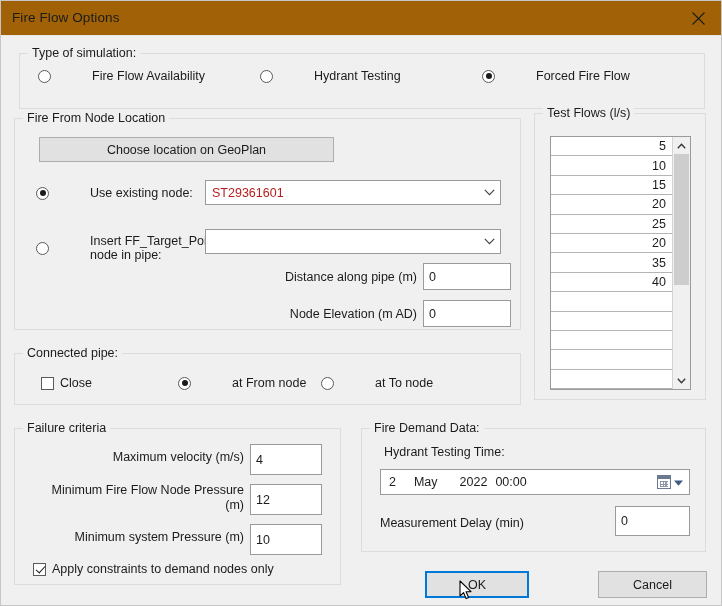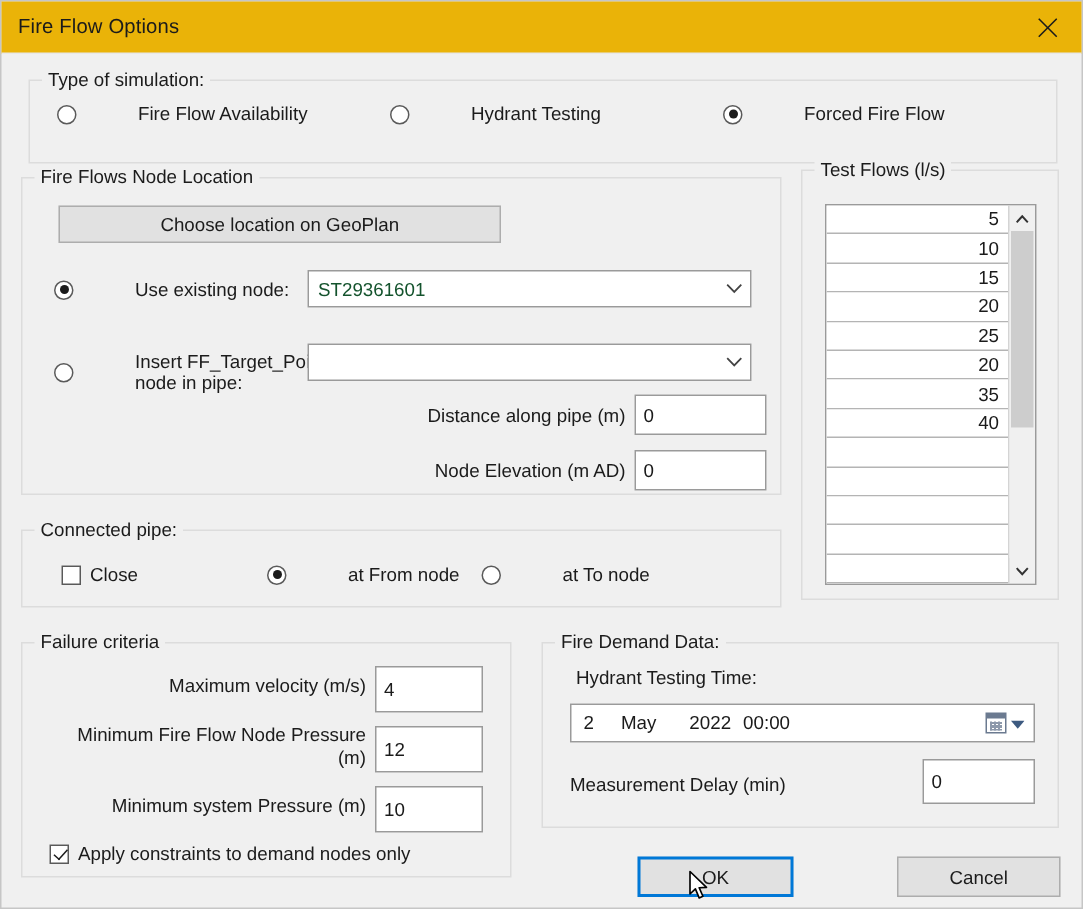--- a/index.html
+++ b/index.html
@@ -23,21 +23,21 @@
     box-sizing: border-box;
     border: 1px solid #c6c6c6;
     background: #f0f0f0;
   }
   
   .titlebar {
     position: absolute;
     left: 0; top: 0;
     width: 720px;
     height: 35px;
-    background: #eab308;
+    background: #a16207;
     border-bottom: 1px solid #e8e8e8;
     box-sizing: border-box;
   }
   .title-text {
     position: absolute;
     left: 11px; top: 9px;
     font-size: 13.5px;
     color: #1b1b1b;
     letter-spacing: 0.1px;
   }
@@ -172,21 +172,21 @@
     background: #ffffff;
     border: 1px solid #9a9a9a;
     display: flex;
     align-items: center;
     cursor: default;
   }
   .combo .cval {
     flex: 1 1 auto;
     padding-left: 6px;
     font-size: 12.5px;
-    color: #14532d;
+    color: #b91c1c;
     overflow: hidden;
     white-space: nowrap;
   }
   .combo .carrow {
     width: 22px;
     display: flex;
     align-items: center;
     justify-content: center;
   }
 
@@ -336,21 +336,21 @@
       <span class="rlabel">Hydrant Testing</span>
     </div>
 
     <div class="radio checked" style="left:462px; top:15px;">
       <span class="dot"></span>
       <span class="rlabel">Forced Fire Flow</span>
     </div>
   </div>
 
   <div class="group" style="left:13px; top:117px; width:507px; height:212px;">
-    <div class="legend">Fire Flows Node Location</div>
+    <div class="legend">Fire From Node Location</div>
 
     <button class="btn" style="left:24px; top:18px; width:295px; height:25px;">Choose location on GeoPlan</button>
 
     <div class="radio checked" style="left:21px; top:67px;">
       <span class="dot"></span>
       <span class="rlabel">Use existing node:</span>
     </div>
 
     <div class="combo" style="left:190px; top:61px; width:296px; height:25px;">
       <span class="cval">ST29361601</span>

